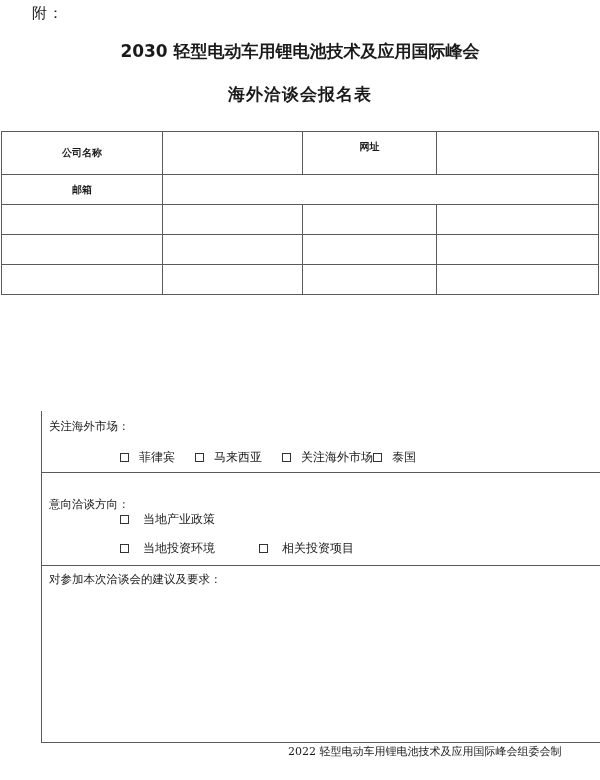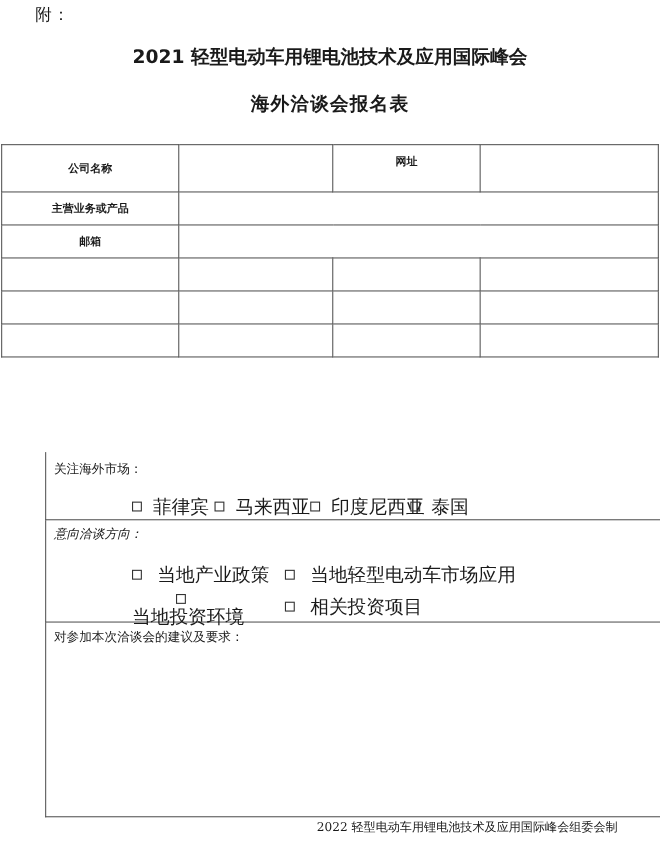--- a/index.html
+++ b/index.html
@@ -32,54 +32,50 @@
   .row36 td { height: 34px; }
   .row30 td { height: 29px; }
   .section {
     position: absolute; left: 1px; width: 597px; box-sizing: border-box;
     border-left: 1.5px solid #5a5a5a; border-right: 1.5px solid #5a5a5a; border-bottom: 1.5px solid #5a5a5a; margin-left: 40px;
   }
   .sec-title {
     position: absolute; left: 7px; font-size: 11.5px; font-family: "DejaVu Serif", serif;
   }
   .opt {
-    position: absolute; font-size: 17px; font-family: Liberation Serif, serif; white-space: nowrap;
+    position: absolute; font-size: 12px; font-family: Liberation Serif, serif; white-space: nowrap;
     display: flex; align-items: center; padding-left: 47px;
   }
   .cb {
     display: inline-block; width: 7px; height: 7px; border: 1px solid #333; margin-right: 10px;
   }
   .footer {
     position: absolute; left: 288px; top: 744px; font-size: 11px; font-family: "DejaVu Serif", serif;
   }
 </style>
 </head>
 <body>
 
 <div class="appendix">附：</div>
-<div class="title1">2021 轻型电动车用锂电池技术及应用国际峰会</div>
+<div class="title1">2030 轻型电动车用锂电池技术及应用国际峰会</div>
 <div class="title2">海外洽谈会报名表</div>
 
 <table class="form">
   <colgroup>
     <col style="width:161px">
       <col style="width:140px">
       <col style="width:134px">
       <col style="width:162px">
   </colgroup>
   <tbody>
       <tr class="row36">
     <td class="lbl">公司名称</td>
     <td></td>
     <td class="lbl" style="vertical-align:top;padding-top:8px;">网址</td>
     <td></td>
-  </tr>
-  <tr class="row30">
-    <td class="lbl">主营业务或产品</td>
-    <td colspan="3"></td>
   </tr>
   <tr class="row30">
     <td class="lbl">邮箱</td>
     <td colspan="3"></td>
   </tr>
   <tr class="row30">
     <td></td>
     <td></td>
     <td></td>
     <td></td>
@@ -104,39 +100,35 @@
   <div class="opt" style="left:31px;top:38px;">
     <span class="cb"></span>
     <span>菲律宾</span>
   </div>
   <div class="opt" style="left:106px;top:38px;">
     <span class="cb"></span>
     <span>马来西亚</span>
   </div>
   <div class="opt" style="left:193px;top:38px;">
     <span class="cb"></span>
-    <span>印度尼西亚</span>
+    <span>关注海外市场</span>
   </div>
   <div class="opt" style="left:284px;top:38px;">
     <span class="cb"></span>
     <span>泰国</span>
   </div>
 </div>
 
 <div class="section" style="top:473px;height:93px;">
-  <div class="sec-title" style="top:5px;font-style:italic;">意向洽谈方向：</div>
+  <div class="sec-title" style="top:24px;">意向洽谈方向：</div>
   <div class="opt" style="left:31px;top:38px;text-align:center;">
     <span class="cb" style="margin-right:14px;"></span>
     <span>当地产业政策</span>
   </div>
-  <div class="opt" style="left:170px;top:38px;">
-    <span class="cb" style="margin-right:14px;"></span>
-    <span>当地轻型电动车市场应用</span>
-  </div>
-  <div class="opt" style="left:31px;top:67px;flex-direction:column;">
+  <div class="opt" style="left:31px;top:67px;">
     <span class="cb" style="margin-right:14px;"></span>
     <span>当地投资环境</span>
   </div>
   <div class="opt" style="left:170px;top:67px;">
     <span class="cb" style="margin-right:14px;"></span>
     <span>相关投资项目</span>
   </div>
 </div>
 
 <div class="section" style="top:566px;height:177px;">

